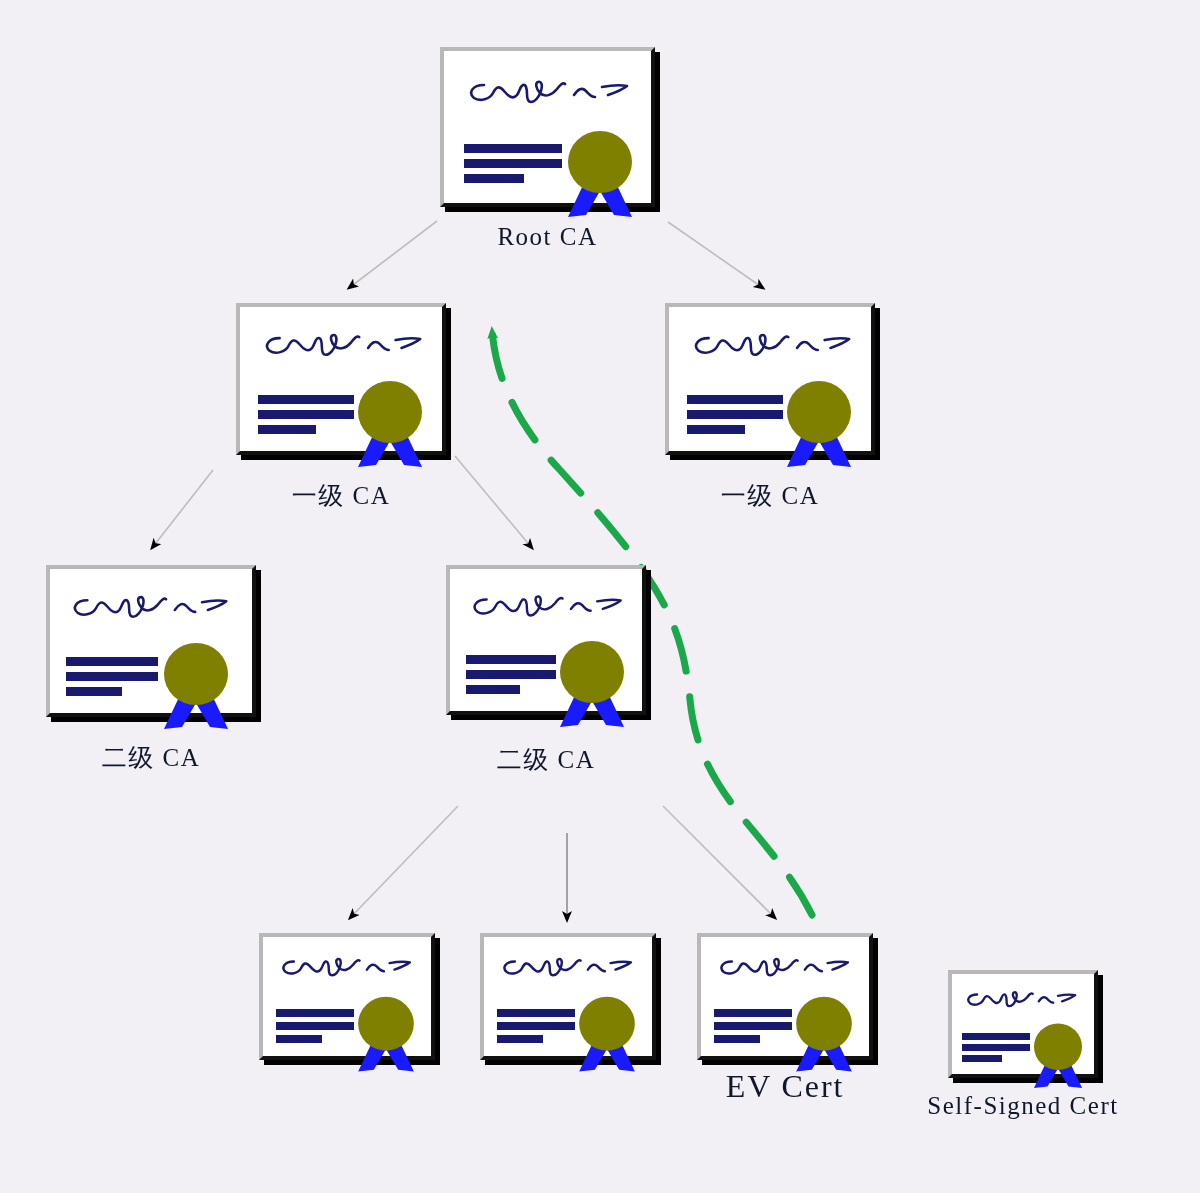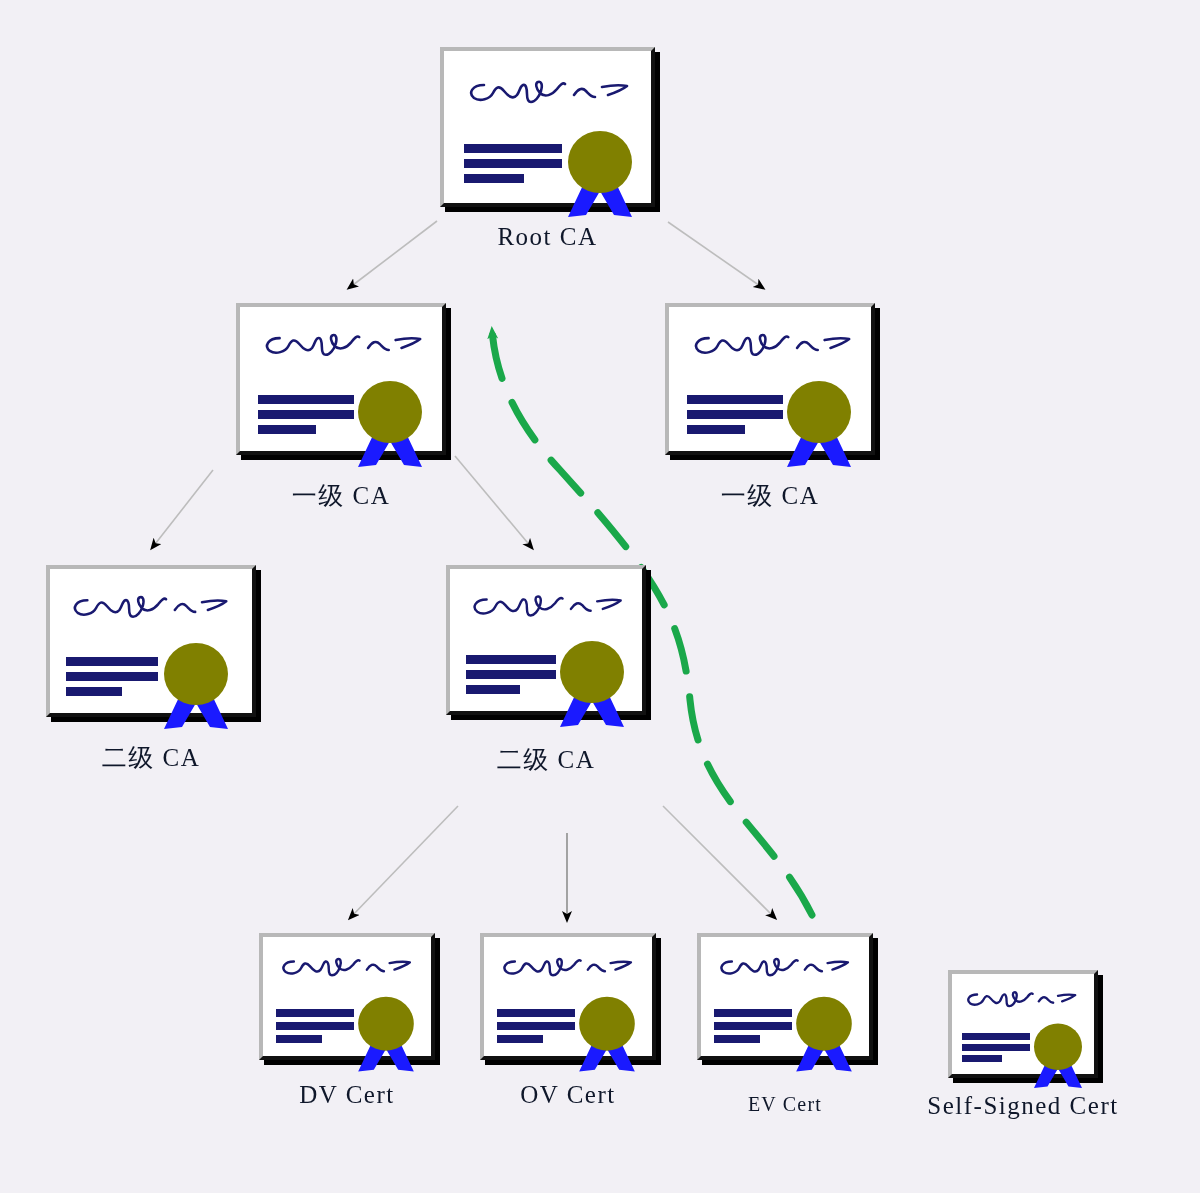--- a/index.html
+++ b/index.html
@@ -225,59 +225,57 @@
       <div class="lines" style="left:17px;top:76px;width:80px;height:34px;">
         <div class="line-bar" style="left:0;top:0;width:78px;height:8px;"></div>
         <div class="line-bar" style="left:0;top:13px;width:78px;height:8px;"></div>
         <div class="line-bar" style="left:0;top:26px;width:46px;height:8px;"></div>
       </div>
       <svg class="seal" style="left:92px;top:62px;" width="70" height="80" viewBox="0 0 80 92" xmlns="http://www.w3.org/2000/svg">
         <path d="M25,52 L8,88 L26,86 L40,62 L54,86 L72,88 L55,52 Z" fill="#1a1aff"></path>
         <ellipse cx="40" cy="33" rx="32" ry="31" fill="#808000"></ellipse>
       </svg>
     </div>
-    <div class="node-label" style="left:-62px;top:148px;width:300px;font-size:25px;">DV Cert</div>
   </div>
 
   <div class="node" style="left:480px; top:933px; width:176px; height:127px;">
     <div class="cert" style="width:176px;height:127px;">
       <div class="cert-frame" style="width:176px;height:127px;"></div>
       <svg class="scribble" style="left:17px;top:18px;" width="142" height="34" viewBox="0 0 175 40" xmlns="http://www.w3.org/2000/svg">
         <path d="M22,12 C10,12 6,20 12,25 C18,29 28,26 31,20 C34,14 37,12 42,18 C46,23 51,27 55,22 C58,18 58,13 61,12 C64,11 65,16 65,21 C65,26 66,29 69,29 C73,29 77,24 79,18 C81,11 79,8 76,9 C73,10 74,16 78,20 C83,25 90,22 95,16 C98,12 101,9 103,11 M112,22 C116,16 120,14 124,18 C127,21 129,24 133,24 M140,14 C150,12 160,12 165,13 C160,17 152,20 146,22" fill="none" stroke="#191970" stroke-width="3" stroke-linecap="round" stroke-linejoin="round"></path>
       </svg>
       <div class="lines" style="left:17px;top:76px;width:80px;height:34px;">
         <div class="line-bar" style="left:0;top:0;width:78px;height:8px;"></div>
         <div class="line-bar" style="left:0;top:13px;width:78px;height:8px;"></div>
         <div class="line-bar" style="left:0;top:26px;width:46px;height:8px;"></div>
       </div>
       <svg class="seal" style="left:92px;top:62px;" width="70" height="80" viewBox="0 0 80 92" xmlns="http://www.w3.org/2000/svg">
         <path d="M25,52 L8,88 L26,86 L40,62 L54,86 L72,88 L55,52 Z" fill="#1a1aff"></path>
         <ellipse cx="40" cy="33" rx="32" ry="31" fill="#808000"></ellipse>
       </svg>
     </div>
-    <div class="node-label" style="left:-62px;top:148px;width:300px;font-size:25px;">OV Cert</div>
   </div>
 
   <div class="node" style="left:697px; top:933px; width:176px; height:127px;">
     <div class="cert" style="width:176px;height:127px;">
       <div class="cert-frame" style="width:176px;height:127px;"></div>
       <svg class="scribble" style="left:17px;top:18px;" width="142" height="34" viewBox="0 0 175 40" xmlns="http://www.w3.org/2000/svg">
         <path d="M22,12 C10,12 6,20 12,25 C18,29 28,26 31,20 C34,14 37,12 42,18 C46,23 51,27 55,22 C58,18 58,13 61,12 C64,11 65,16 65,21 C65,26 66,29 69,29 C73,29 77,24 79,18 C81,11 79,8 76,9 C73,10 74,16 78,20 C83,25 90,22 95,16 C98,12 101,9 103,11 M112,22 C116,16 120,14 124,18 C127,21 129,24 133,24 M140,14 C150,12 160,12 165,13 C160,17 152,20 146,22" fill="none" stroke="#191970" stroke-width="3" stroke-linecap="round" stroke-linejoin="round"></path>
       </svg>
       <div class="lines" style="left:17px;top:76px;width:80px;height:34px;">
         <div class="line-bar" style="left:0;top:0;width:78px;height:8px;"></div>
         <div class="line-bar" style="left:0;top:13px;width:78px;height:8px;"></div>
         <div class="line-bar" style="left:0;top:26px;width:46px;height:8px;"></div>
       </div>
       <svg class="seal" style="left:92px;top:62px;" width="70" height="80" viewBox="0 0 80 92" xmlns="http://www.w3.org/2000/svg">
         <path d="M25,52 L8,88 L26,86 L40,62 L54,86 L72,88 L55,52 Z" fill="#1a1aff"></path>
         <ellipse cx="40" cy="33" rx="32" ry="31" fill="#808000"></ellipse>
       </svg>
     </div>
-    <div class="node-label" style="left:-62px;top:160px;width:300px;font-size:20px;">EV Cert</div>
+    <div class="node-label" style="left:-62px;top:135px;width:300px;font-size:32px;">EV Cert</div>
   </div>
 
   <div class="node" style="left:948px; top:946px; width:150px; height:108px;margin-top:24px;">
     <div class="cert" style="width:150px;height:108px;">
       <div class="cert-frame" style="width:150px;height:108px;"></div>
       <svg class="scribble" style="left:14px;top:15px;" width="120" height="30" viewBox="0 0 175 40" xmlns="http://www.w3.org/2000/svg">
         <path d="M22,12 C10,12 6,20 12,25 C18,29 28,26 31,20 C34,14 37,12 42,18 C46,23 51,27 55,22 C58,18 58,13 61,12 C64,11 65,16 65,21 C65,26 66,29 69,29 C73,29 77,24 79,18 C81,11 79,8 76,9 C73,10 74,16 78,20 C83,25 90,22 95,16 C98,12 101,9 103,11 M112,22 C116,16 120,14 124,18 C127,21 129,24 133,24 M140,14 C150,12 160,12 165,13 C160,17 152,20 146,22" fill="none" stroke="#191970" stroke-width="3.4" stroke-linecap="round" stroke-linejoin="round"></path>
       </svg>
       <div class="lines" style="left:14px;top:63px;width:70px;height:30px;">
         <div class="line-bar" style="left:0;top:0;width:68px;height:7px;"></div>

